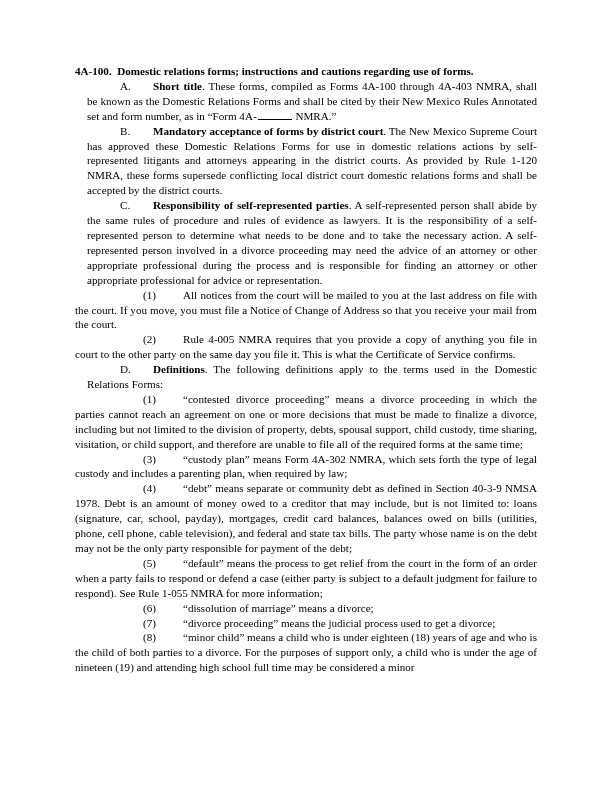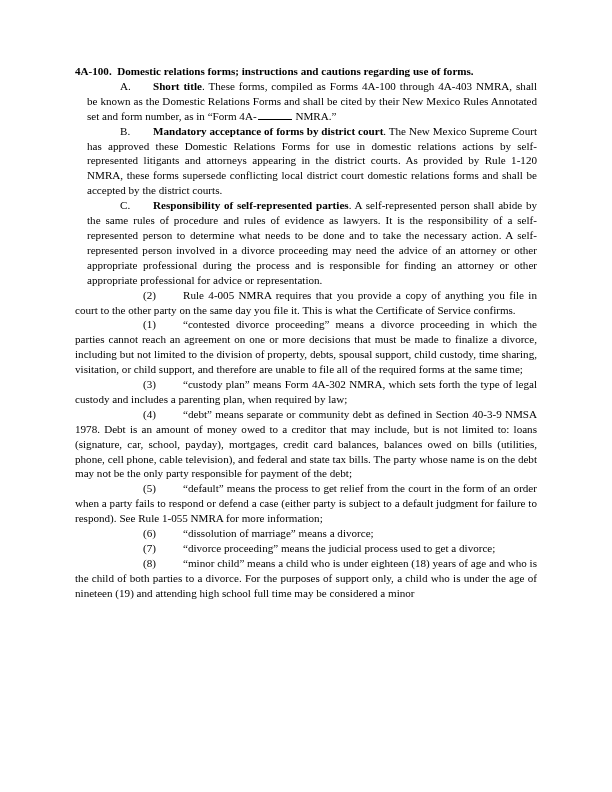--- a/index.html
+++ b/index.html
@@ -86,23 +86,25 @@
   <div id="doc">
 
     <p class="para doc-title"><span>4A-100.</span><span>&nbsp; </span><span>Domestic relations forms; instructions and cautions regarding use of forms.</span></p>
 
     <p class="para lettered"><span class="tabstop-letter">A.</span><span class="runhead">Short title</span><span>.  These forms, compiled as Forms 4A-100 through 4A-403 NMRA, shall be known as the Domestic Relations Forms and shall be cited by their New Mexico Rules Annotated set and form number, as in “Form 4A-</span><span class="blankline"></span><span> NMRA.”</span></p>
 
     <p class="para lettered"><span class="tabstop-letter">B.</span><span class="runhead">Mandatory acceptance of forms by district court</span><span>.  The New Mexico Supreme Court has approved these Domestic Relations Forms for use in domestic relations actions by self-represented litigants and attorneys appearing in the district courts.  As provided by Rule 1-120 NMRA, these forms supersede conflicting local district court domestic relations forms and shall be accepted by the district courts.</span></p>
 
     <p class="para lettered"><span class="tabstop-letter">C.</span><span class="runhead">Responsibility of self-represented parties</span><span>.  A self-represented person shall abide by the same rules of procedure and rules of evidence as lawyers.  It is the responsibility of a self-represented person to determine what needs to be done and to take the necessary action.  A self-represented person involved in a divorce proceeding may need the advice of an attorney or other appropriate professional during the process and is responsible for finding an attorney or other appropriate professional for advice or representation.</span></p>
 
+    <p class="para numbered"><span class="tabstop-num">(1)</span><span>All notices from the court will be mailed to you at the last address on file with the court. If you move, you must file a Notice of Change of Address so that you receive your mail from the court.</span></p>
 
     <p class="para numbered"><span class="tabstop-num">(2)</span><span>Rule 4-005 NMRA requires that you provide a copy of anything you file in court to the other party on the same day you file it. This is what the Certificate of Service confirms.</span></p>
 
+    <p class="para lettered"><span class="tabstop-letter">D.</span><span class="runhead">Definitions</span><span>.  The following definitions apply to the terms used in the Domestic Relations Forms:</span></p>
 
     <p class="para numbered"><span class="tabstop-num">(1)</span><span>“contested divorce proceeding” means a divorce proceeding in which the parties cannot reach an agreement on one or more decisions that must be made to finalize a divorce, including but not limited to the division of property, debts, spousal support, child custody, time sharing, visitation, or child support, and therefore are unable to file all of the required forms at the same time;</span></p>
 
 
     <p class="para numbered"><span class="tabstop-num">(3)</span><span>“custody plan” means Form 4A-302 NMRA, which sets forth the type of legal custody and includes a parenting plan, when required by law;</span></p>
 
     <p class="para numbered"><span class="tabstop-num">(4)</span><span>“debt” means separate or community debt as defined in Section 40-3-9 NMSA 1978.  Debt is an amount of money owed to a creditor that may include, but is not limited to:  loans (signature, car, school, payday), mortgages, credit card balances, balances owed on bills (utilities, phone, cell phone, cable television), and federal and state tax bills.  The party whose name is on the debt may not be the only party responsible for payment of the debt;</span></p>
 
     <p class="para numbered"><span class="tabstop-num">(5)</span><span>“default” means the process to get relief from the court in the form of an order when a party fails to respond or defend a case (either party is subject to a default judgment for failure to respond).  </span><span class="it">See</span><span> Rule 1-055 NMRA for more information;</span></p>
 

